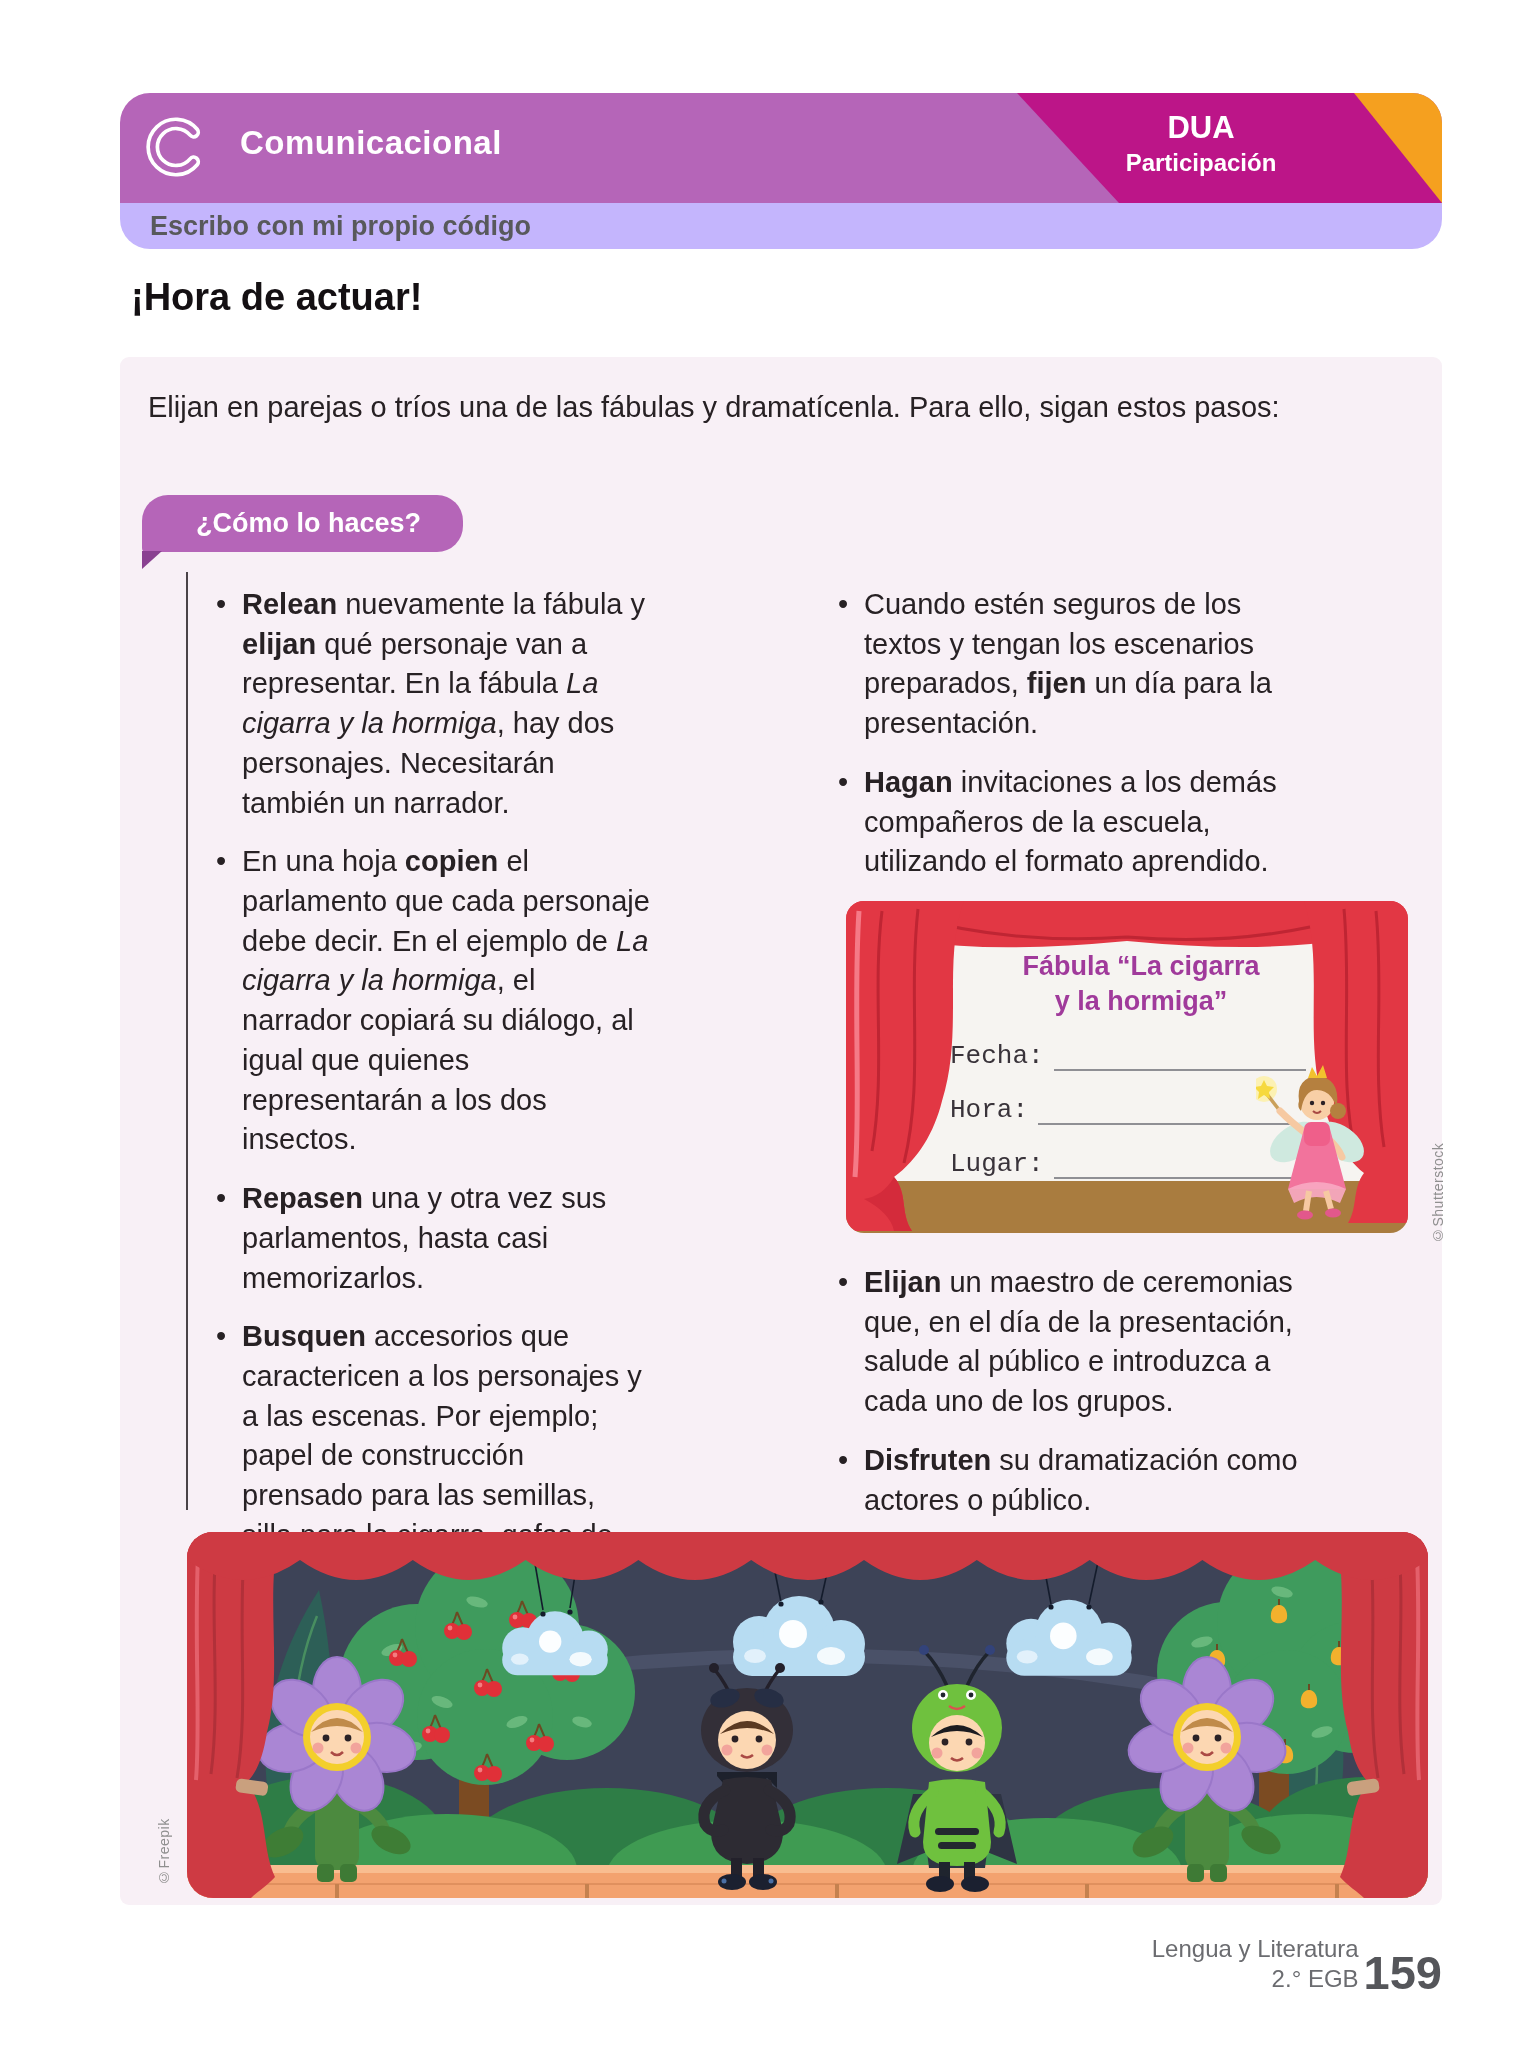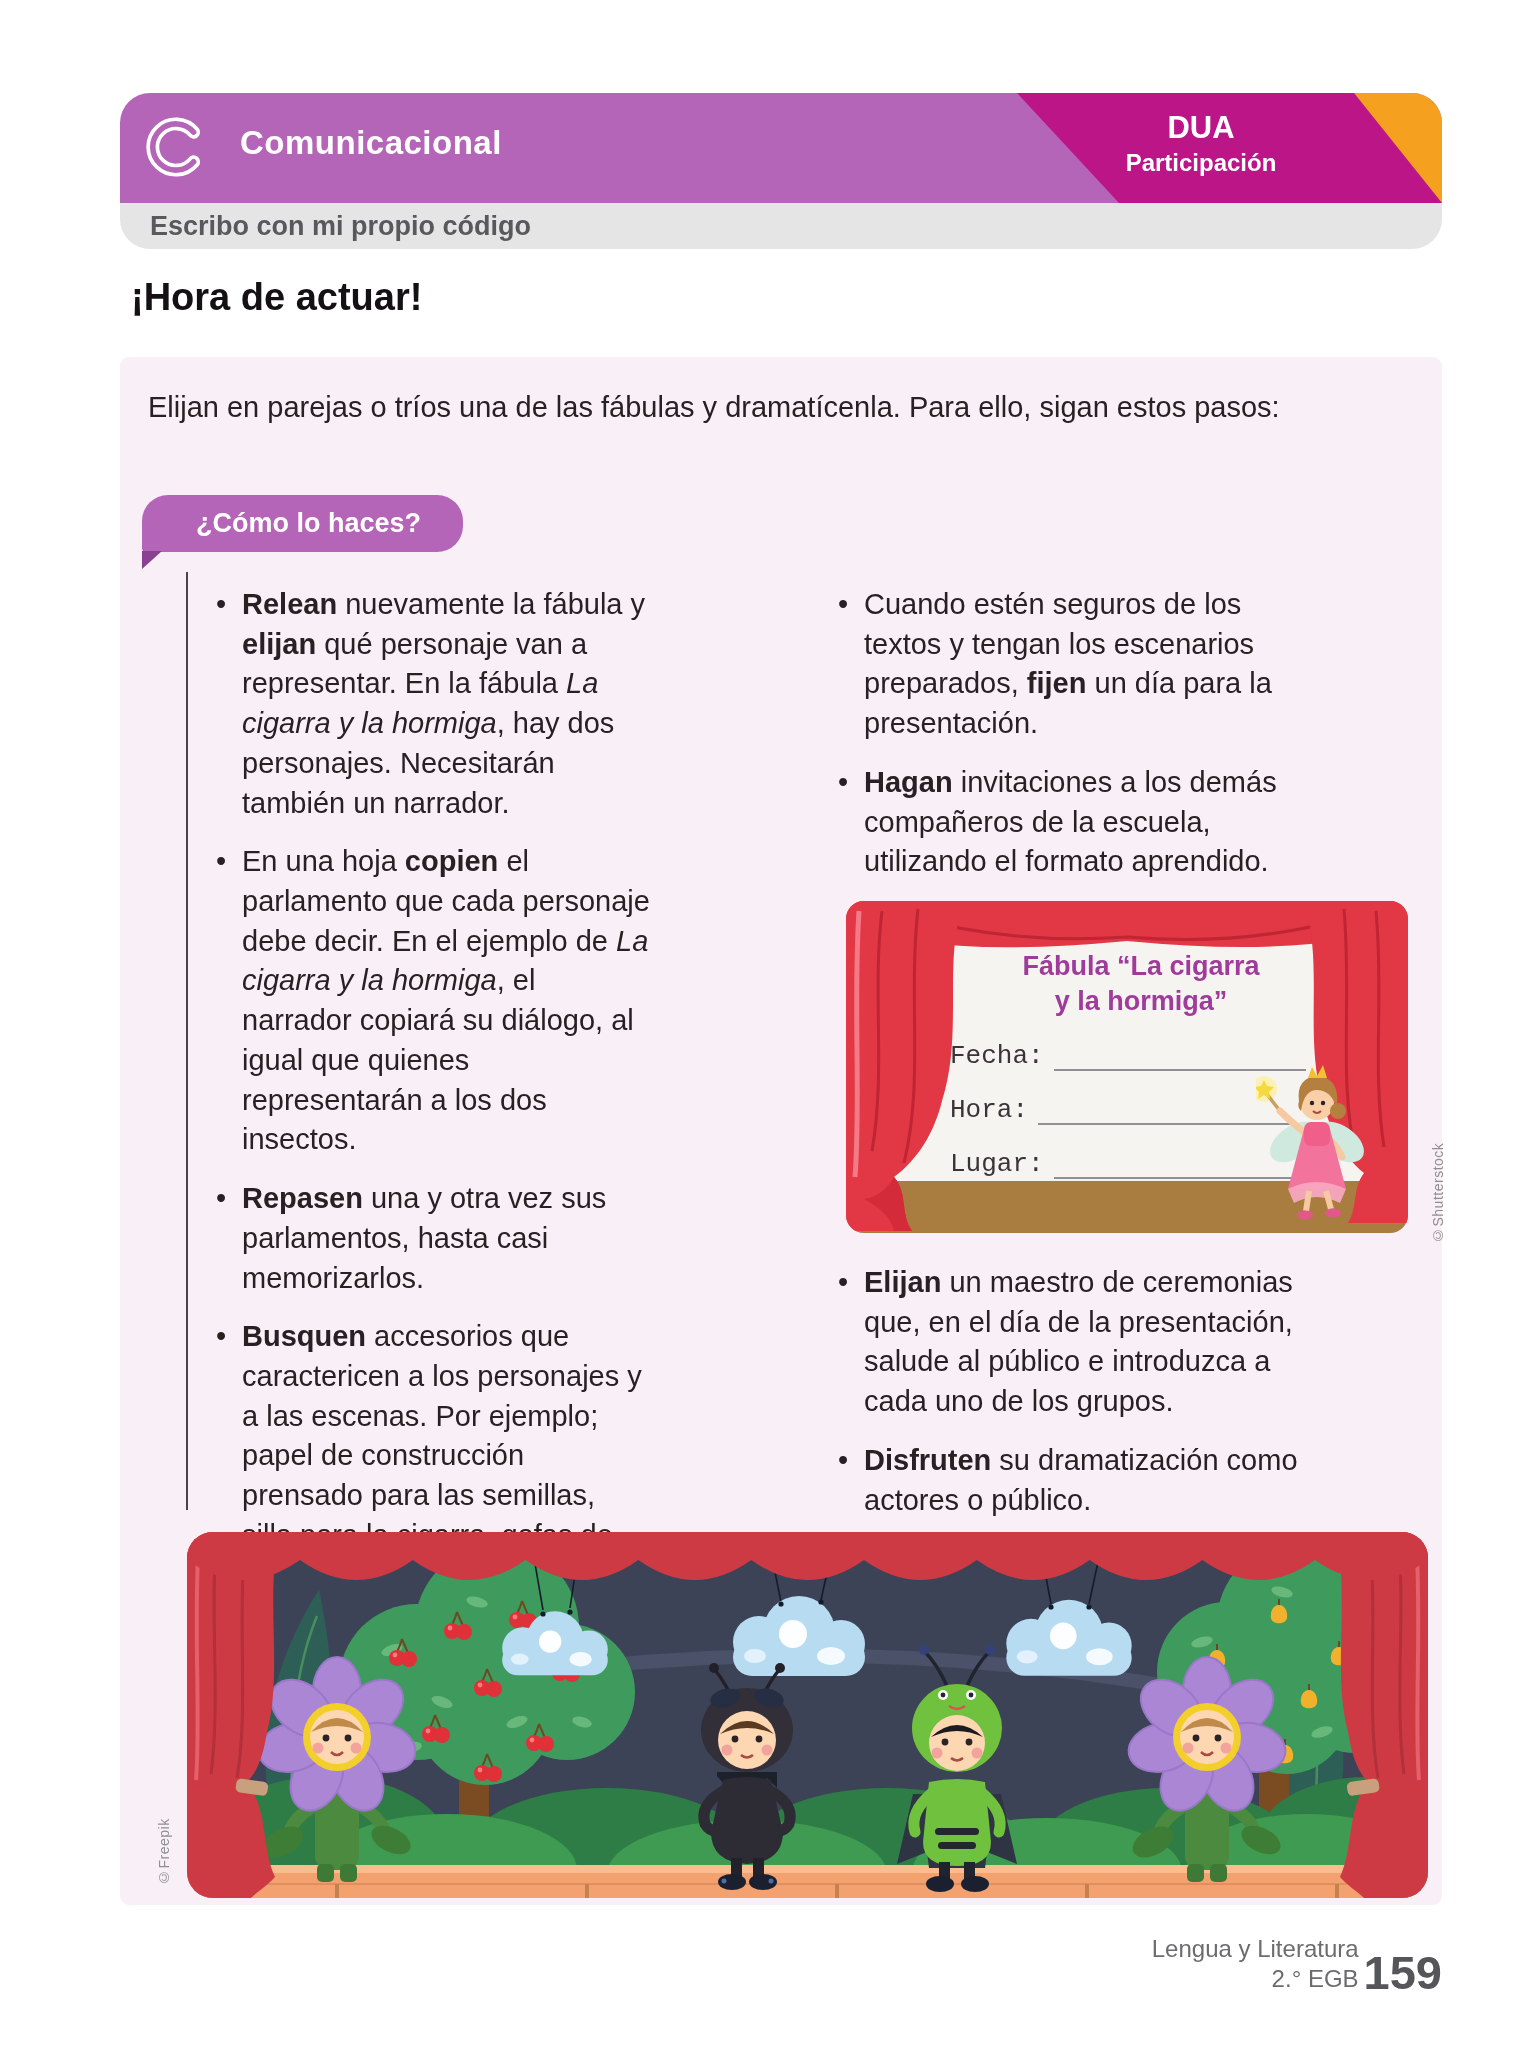--- a/index.html
+++ b/index.html
@@ -10,21 +10,21 @@
   .header{position:absolute;left:120px;top:93px;width:1322px;height:156px;border-radius:30px;overflow:hidden;}
   .header-top{position:relative;height:110px;background:#b565b8;}
   .header-orange{position:absolute;right:0;top:0;width:132px;height:100%;background:#f5a01f;}
   .header-magenta{position:absolute;right:0;top:0;width:425px;height:100%;background:#bc1588;
                   clip-path:polygon(0 0,79.3% 0,100% 100%,24% 100%);}
   .c-badge{position:absolute;left:20px;top:17px;}
   .header-label{position:absolute;left:112px;top:31px;font-size:33px;font-weight:bold;color:#ffffff;letter-spacing:.5px;margin-left:8px;}
   .dua{position:absolute;top:16px;right:116px;width:250px;text-align:center;color:#ffffff;font-weight:bold;line-height:1.25;}
   .dua-line1{font-size:31px;}
   .dua-line2{font-size:24px;}
-  .header-gray{height:46px;background:#e5e5e5;display:flex;align-items:center;padding-left:30px;
+  .header-gray{height:46px;background:#c4b5fd;display:flex;align-items:center;padding-left:30px;
                font-weight:bold;color:#58595b;font-size:27px;}
 
   
   .page-title{position:absolute;left:131px;top:276px;font-size:38px;font-weight:bold;color:#141013;}
 
   
   .content-box{position:absolute;left:120px;top:357px;width:1322px;height:1548px;background:#f8f0f6;border-radius:9px;}
   .intro{position:absolute;left:28px;top:30px;width:1280px;font-size:29px;line-height:1.42;}
 
   .how-tab{position:absolute;left:22px;top:138px;background:#b565b8;color:#ffffff;font-size:27px;font-weight:bold;

